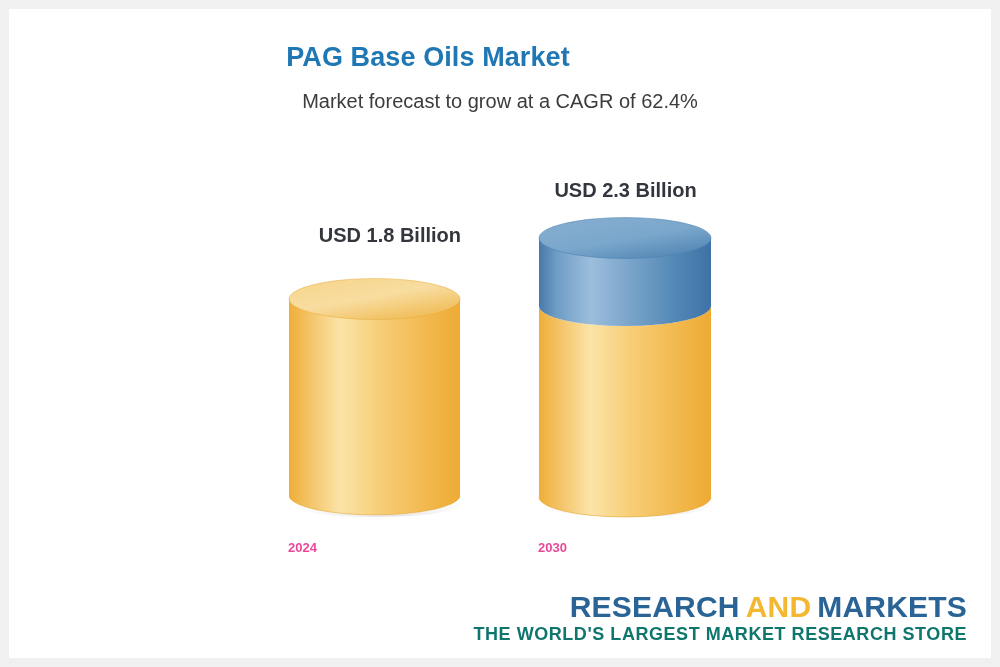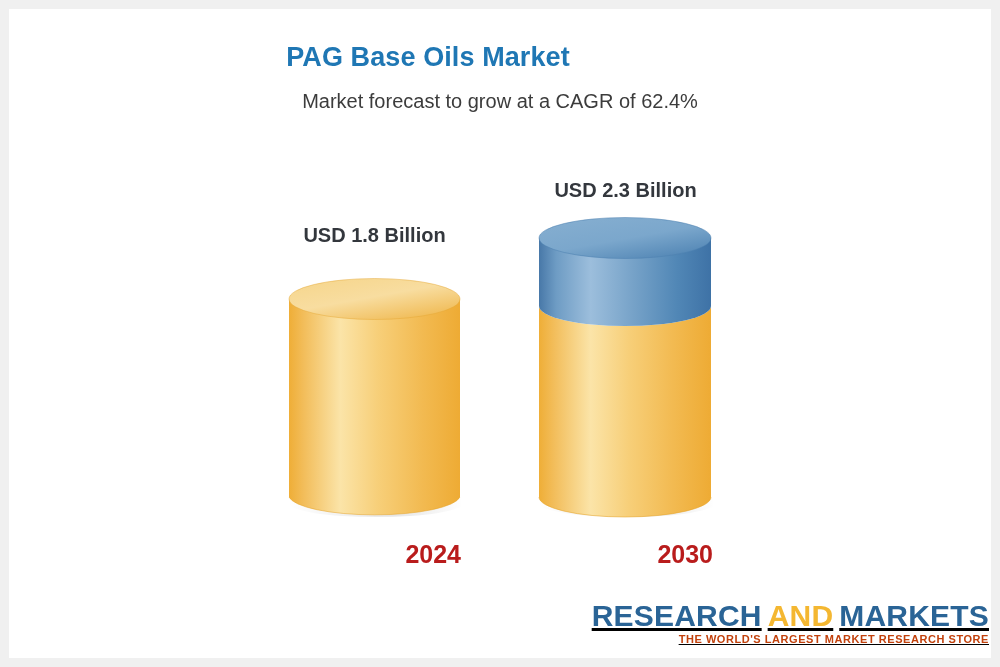--- a/index.html
+++ b/index.html
@@ -69,77 +69,76 @@
     text-align: center;
     font-size: 20px;
     font-weight: bold;
     color: #33373d;
     white-space: nowrap;
   }
 
   .year-label {
     position: absolute;
     width: 100%;
-    text-align: right;
-    font-size: 25px;
-    font-weight: bold;
-    color: #b91c1c;
+    text-align: left;
+    font-size: 13px;
+    font-weight: bold;
+    color: #ec4899;
   }
 
   .cyl { position: absolute; }
 
   
   .footer-url {
     position: absolute;
     left: 21px;
     bottom: 15px;
     font-size: 16.5px;
     color: #8b8f94;
     letter-spacing: 0.1px;
   }
 
   .logo {
     position: absolute;
-    right: 2px;
+    right: 24px;
     bottom: 13px;
     text-align: right;
-    text-decoration: underline;
   }
   .logo-main {
     font-size: 30px;
     font-weight: bold;
     letter-spacing: 0.2px;
     line-height: 1.05;
     color: #2a6496;
     white-space: nowrap;
   }
   .logo-main .and { color: #f4b731; }
   .logo-sub {
-    font-size: 11px;
-    font-weight: bold;
-    color: #c2410c;
+    font-size: 18px;
+    font-weight: bold;
+    color: #0f766e;
     letter-spacing: 0.55px;
     margin-top: 2px;
     white-space: nowrap;
   }
 </style>
 </head>
 <body>
 
 <div class="frame">
   <div class="canvas">
 
     <div class="title">PAG Base Oils Market</div>
     <div class="subtitle">Market forecast to grow at a CAGR of 62.4%</div>
 
     <div class="plot">
 
       <div class="bar-group" style="left:279px; top:215px; width:173px; height:345px;">
 
-        <div class="value-label" style="top:0px;">USD 1.8 Billion</div>
+        <div class="value-label" style="top:0px;text-align:right;">USD 1.8 Billion</div>
 
         <div class="cyl" style="left:0; top:53px; width:173px; height:242px;">
           <svg width="173" height="242" viewBox="0 0 173 242">
             <defs>
               <linearGradient id="yBody" x1="0" y1="0" x2="1" y2="0">
                 <stop offset="0%" stop-color="#efae37"></stop>
                 <stop offset="8%" stop-color="#f2bc58"></stop>
                 <stop offset="30%" stop-color="#fbe4a8"></stop>
                 <stop offset="52%" stop-color="#f7cf79"></stop>
                 <stop offset="78%" stop-color="#f2ba51"></stop>

